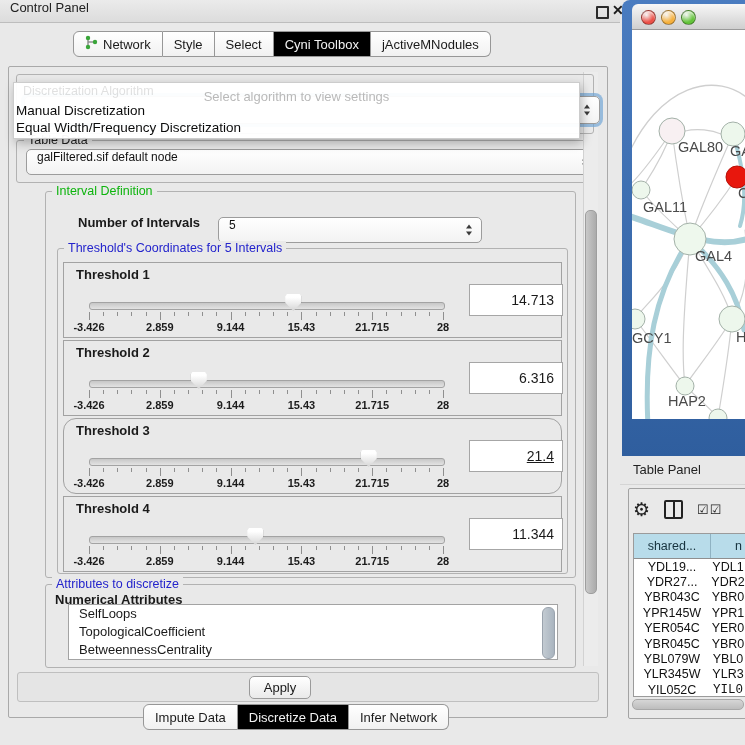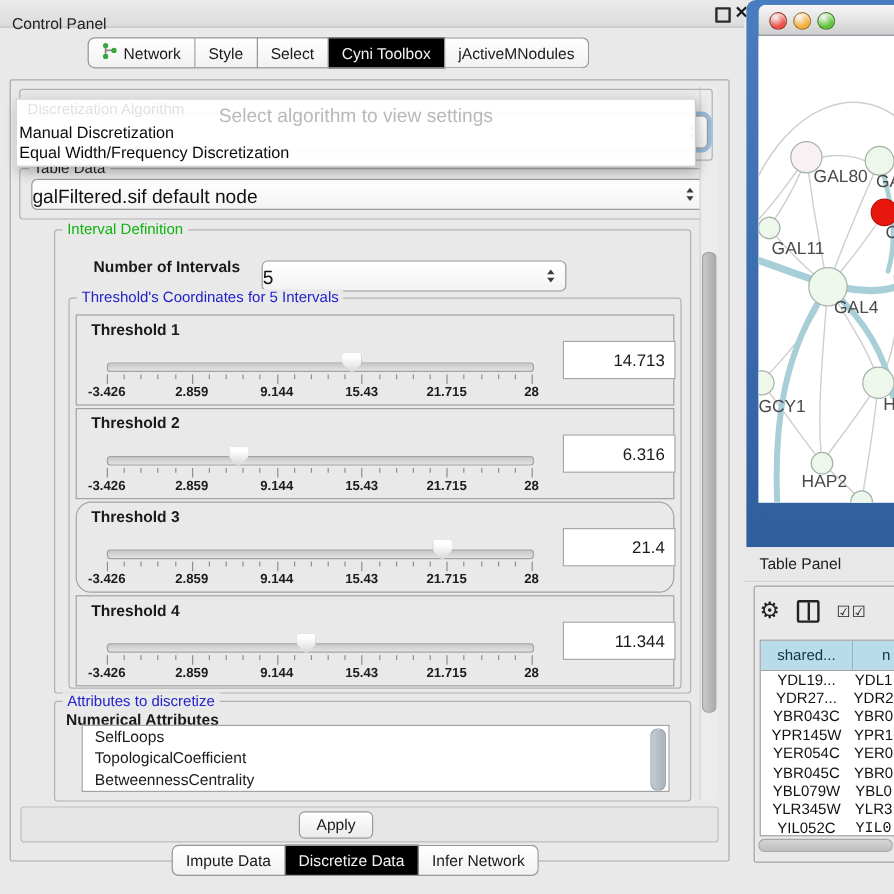--- a/index.html
+++ b/index.html
@@ -3,21 +3,21 @@
 <meta charset="utf-8">
 <style>
   html,body{margin:0;padding:0}
   body{width:745px;height:745px;position:relative;overflow:hidden;background:#e9e9e9;
        font-family:"Liberation Sans",sans-serif;font-size:13px;color:#1a1a1a;}
   .abs{position:absolute}
 
   
   #titlebar{left:0;top:0;width:620px;height:22px;background:linear-gradient(#ebebeb,#dcdcdc);
             border-bottom:1px solid #bdbdbd}
-  #titlebar .t{position:absolute;left:10px;top:12px;font-size:13px;color:#222}
+  #titlebar .t{position:absolute;left:10px;top:0;font-size:13px;color:#222}
   #float-ico{position:absolute;left:596px;top:6px;width:9px;height:9px;border:2px solid #2b2b2b;border-radius:1px}
   #close-ico{position:absolute;left:612px;top:2px;font-size:14px;font-weight:bold;color:#1a1a1a}
 
   
   .segrow{display:flex;align-items:stretch}
   .seg{display:flex;align-items:center;gap:5px;padding:0 11px;height:24px;
        background:linear-gradient(#ffffff,#f1f1f1);border:1px solid #979797;border-left:none;
        font-size:13px;color:#1a1a1a;white-space:nowrap;cursor:default}
   .seg:first-child{border-left:1px solid #979797;border-radius:6px 0 0 6px}
   .seg:last-child{border-radius:0 6px 6px 0}
@@ -25,32 +25,32 @@
   #top-tabs{left:73px;top:31px}
   #bottom-tabs{left:143px;top:704px;z-index:30}
 
   
   #main-panel{left:8px;top:66px;width:598px;height:650px;border:1px solid #a9a9a9;border-radius:2px;background:#e9e9e9}
 
   .groupbox{position:absolute;border:1px solid #b2b2b2;border-radius:3px}
   .grouplabel{position:absolute;font-size:12.5px;background:#e9e9e9;padding:0 4px;white-space:nowrap}
 
   .combo{position:absolute;background:linear-gradient(#ffffff,#f3f3f3);border:1px solid #9c9c9c;border-radius:5px;
-         display:flex;align-items:flex-end;font-size:16px;color:#111}
+         display:flex;align-items:flex-start;padding-left:10px;font-size:12px;color:#111}
   .spin{position:absolute;right:9px;top:50%;transform:translateY(-50%)}
   .spin::before{content:"";display:block;width:0;height:0;border-left:3.5px solid transparent;
         border-right:3.5px solid transparent;border-bottom:4.5px solid #3a3a3a;margin:0 auto 3px}
   .spin::after{content:"";display:block;width:0;height:0;border-left:3.5px solid transparent;
         border-right:3.5px solid transparent;border-top:4.5px solid #3a3a3a;margin:0 auto}
 
   
   #algo-popup{left:13px;top:82px;width:565px;height:55px;background:rgba(255,255,255,.96);
       border:1px solid #cccccc;box-shadow:2px 4px 10px rgba(0,0,0,.28);z-index:20}
   #algo-popup .ghost{position:absolute;left:9px;top:1px;color:rgba(60,60,60,.16);font-size:12.5px}
-  #algo-popup .hint{position:absolute;left:0;right:0;top:6px;text-align:center;color:#b9b9b9;font-size:16px}
+  #algo-popup .hint{position:absolute;left:0;right:0;top:6px;text-align:center;color:#b9b9b9;font-size:13px}
   .popup-item{position:absolute;left:2px;font-size:13.5px;color:#0b0b0b;white-space:nowrap}
   .popup-item.b{font-weight:normal}
 
   
   .thr-panel{position:absolute;left:63px;width:497px;border:1px solid #a2a2a2;background:#e9e9e9}
   .thr-label{position:absolute;left:12px;top:4px;font-weight:bold;font-size:13px}
   .track{position:absolute;left:25px;width:354px;height:6px;border:1px solid #a3a3a3;border-radius:3px;
          background:linear-gradient(#c7c7c7,#e3e3e3)}
   .thumb{position:absolute;width:16px;height:17px;background:linear-gradient(#ffffff 20%,#d5d5d5);
          clip-path:polygon(10% 0,90% 0,100% 14%,100% 52%,50% 100%,0 52%,0 14%);
@@ -276,21 +276,21 @@
       <div class="tick" style="left: 350.68px; top: 49px; height: 4px;"></div>
       <div class="tick" style="left: 364.84px; top: 49px; height: 4px;"></div>
       <div class="tick" style="left: 379px; top: 49px; height: 8px;"></div>
       <div class="ticklab" style="left: 25px; top: 58px;">-3.426</div>
       <div class="ticklab" style="left: 95.8px; top: 58px;">2.859</div>
       <div class="ticklab" style="left: 166.6px; top: 58px;">9.144</div>
       <div class="ticklab" style="left: 237.4px; top: 58px;">15.43</div>
       <div class="ticklab" style="left: 308.2px; top: 58px;">21.715</div>
       <div class="ticklab" style="left: 379px; top: 58px;">28</div>
       <div class="thumb" style="left: 296.654px; top: 31px;"></div>
-      <div class="valbox" style="top: 21px;">21.4</div>
+      <div class="valbox" style="top: 21px; text-decoration: underline;">21.4</div>
     </div>
     <div class="thr-panel" style="top: 496px; height: 74px;">
       <div class="thr-label">Threshold 4</div>
       <div class="track" style="top: 39px;"></div>
       <div class="tick" style="left: 25px; top: 49px; height: 8px;"></div>
       <div class="tick" style="left: 39.16px; top: 49px; height: 4px;"></div>
       <div class="tick" style="left: 53.32px; top: 49px; height: 4px;"></div>
       <div class="tick" style="left: 67.48px; top: 49px; height: 4px;"></div>
       <div class="tick" style="left: 81.64px; top: 49px; height: 4px;"></div>
       <div class="tick" style="left: 95.8px; top: 49px; height: 8px;"></div>

